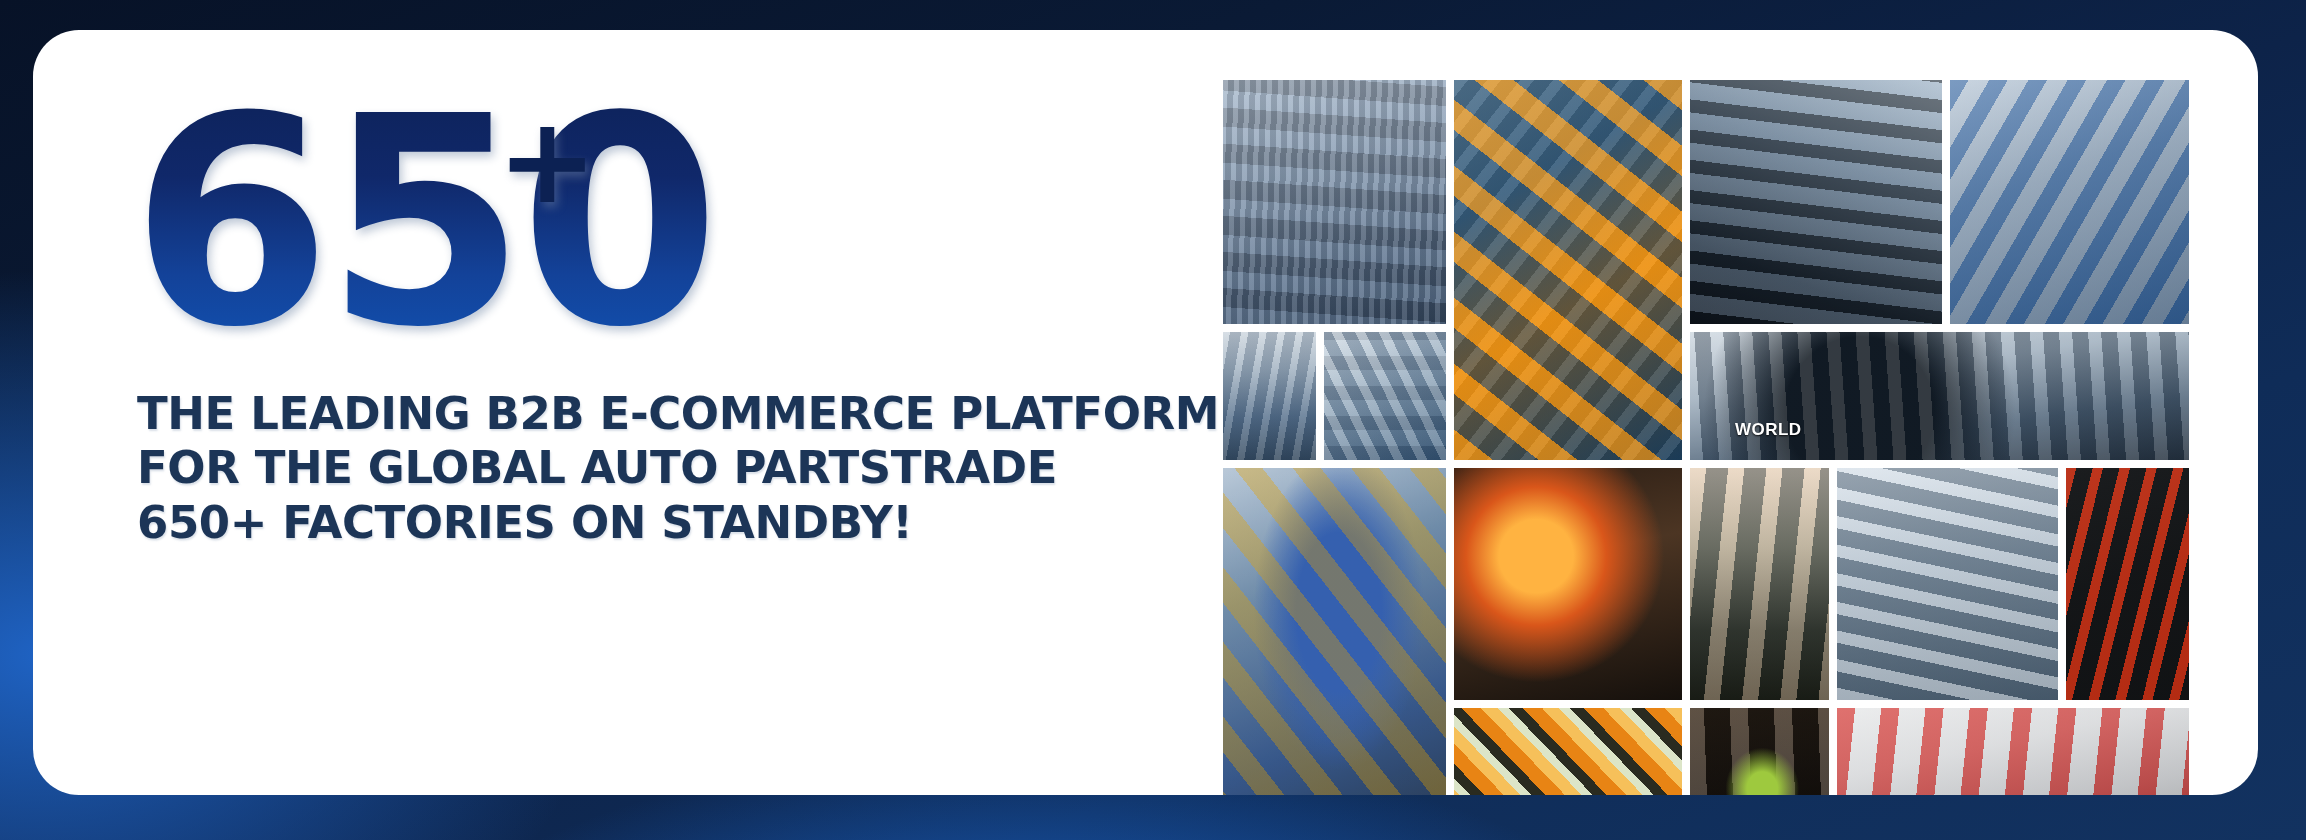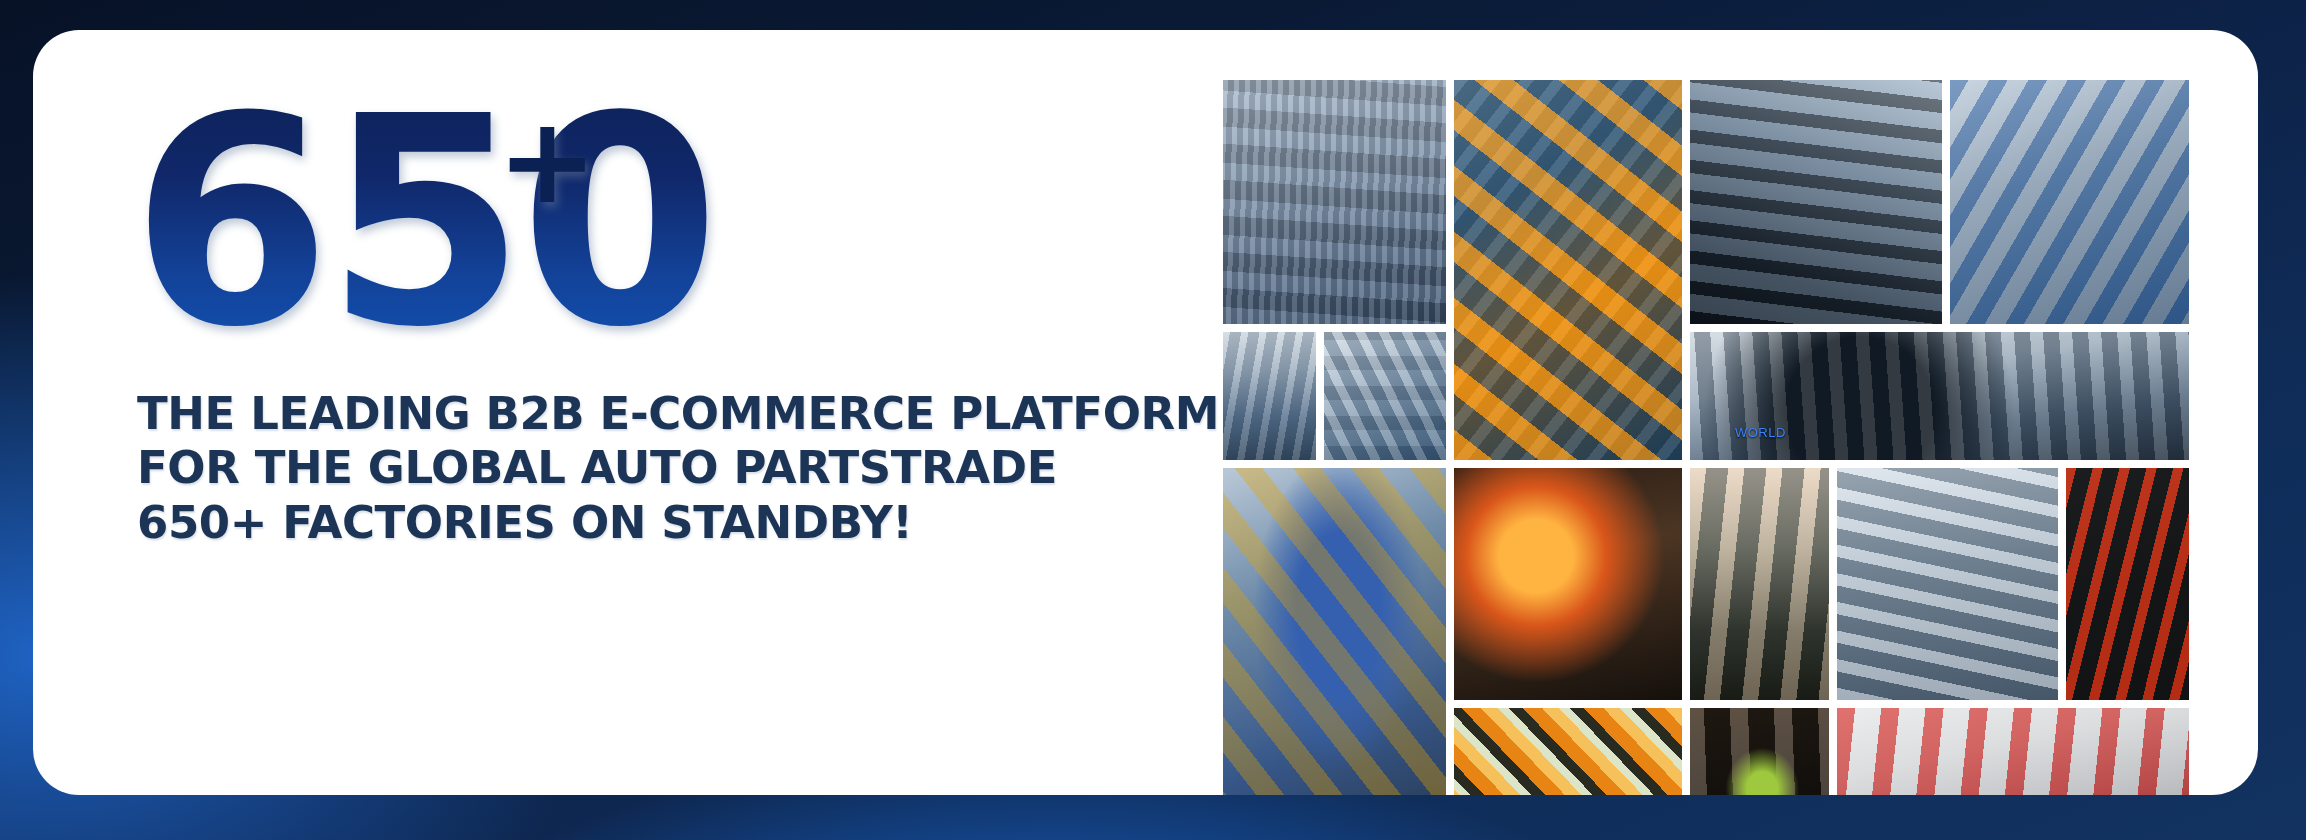--- a/index.html
+++ b/index.html
@@ -207,23 +207,23 @@
   .ph-red-press {
     background:
       repeating-linear-gradient(96deg, rgba(215,30,24,0.60) 0 18px, rgba(236,236,236,0.55) 18px 44px),
       linear-gradient(168deg, #eceef0 0%, #c9ccd0 36%, #8e9298 72%, #55595e 100%);
   }
 
   .tile-badge {
     position: absolute;
     left: 9%;
     bottom: 16%;
-    font-size: 13px;
-    font-weight: 400;
-    color: #3b82f6;
+    font-size: 17px;
+    font-weight: 700;
+    color: #ffffff;
     letter-spacing: 0.5px;
     text-shadow: 0 1px 2px rgba(0,0,0,0.85);
   }
 </style>
 </head>
 <body>
 
 <div class="banner">
 
   <div class="card">

